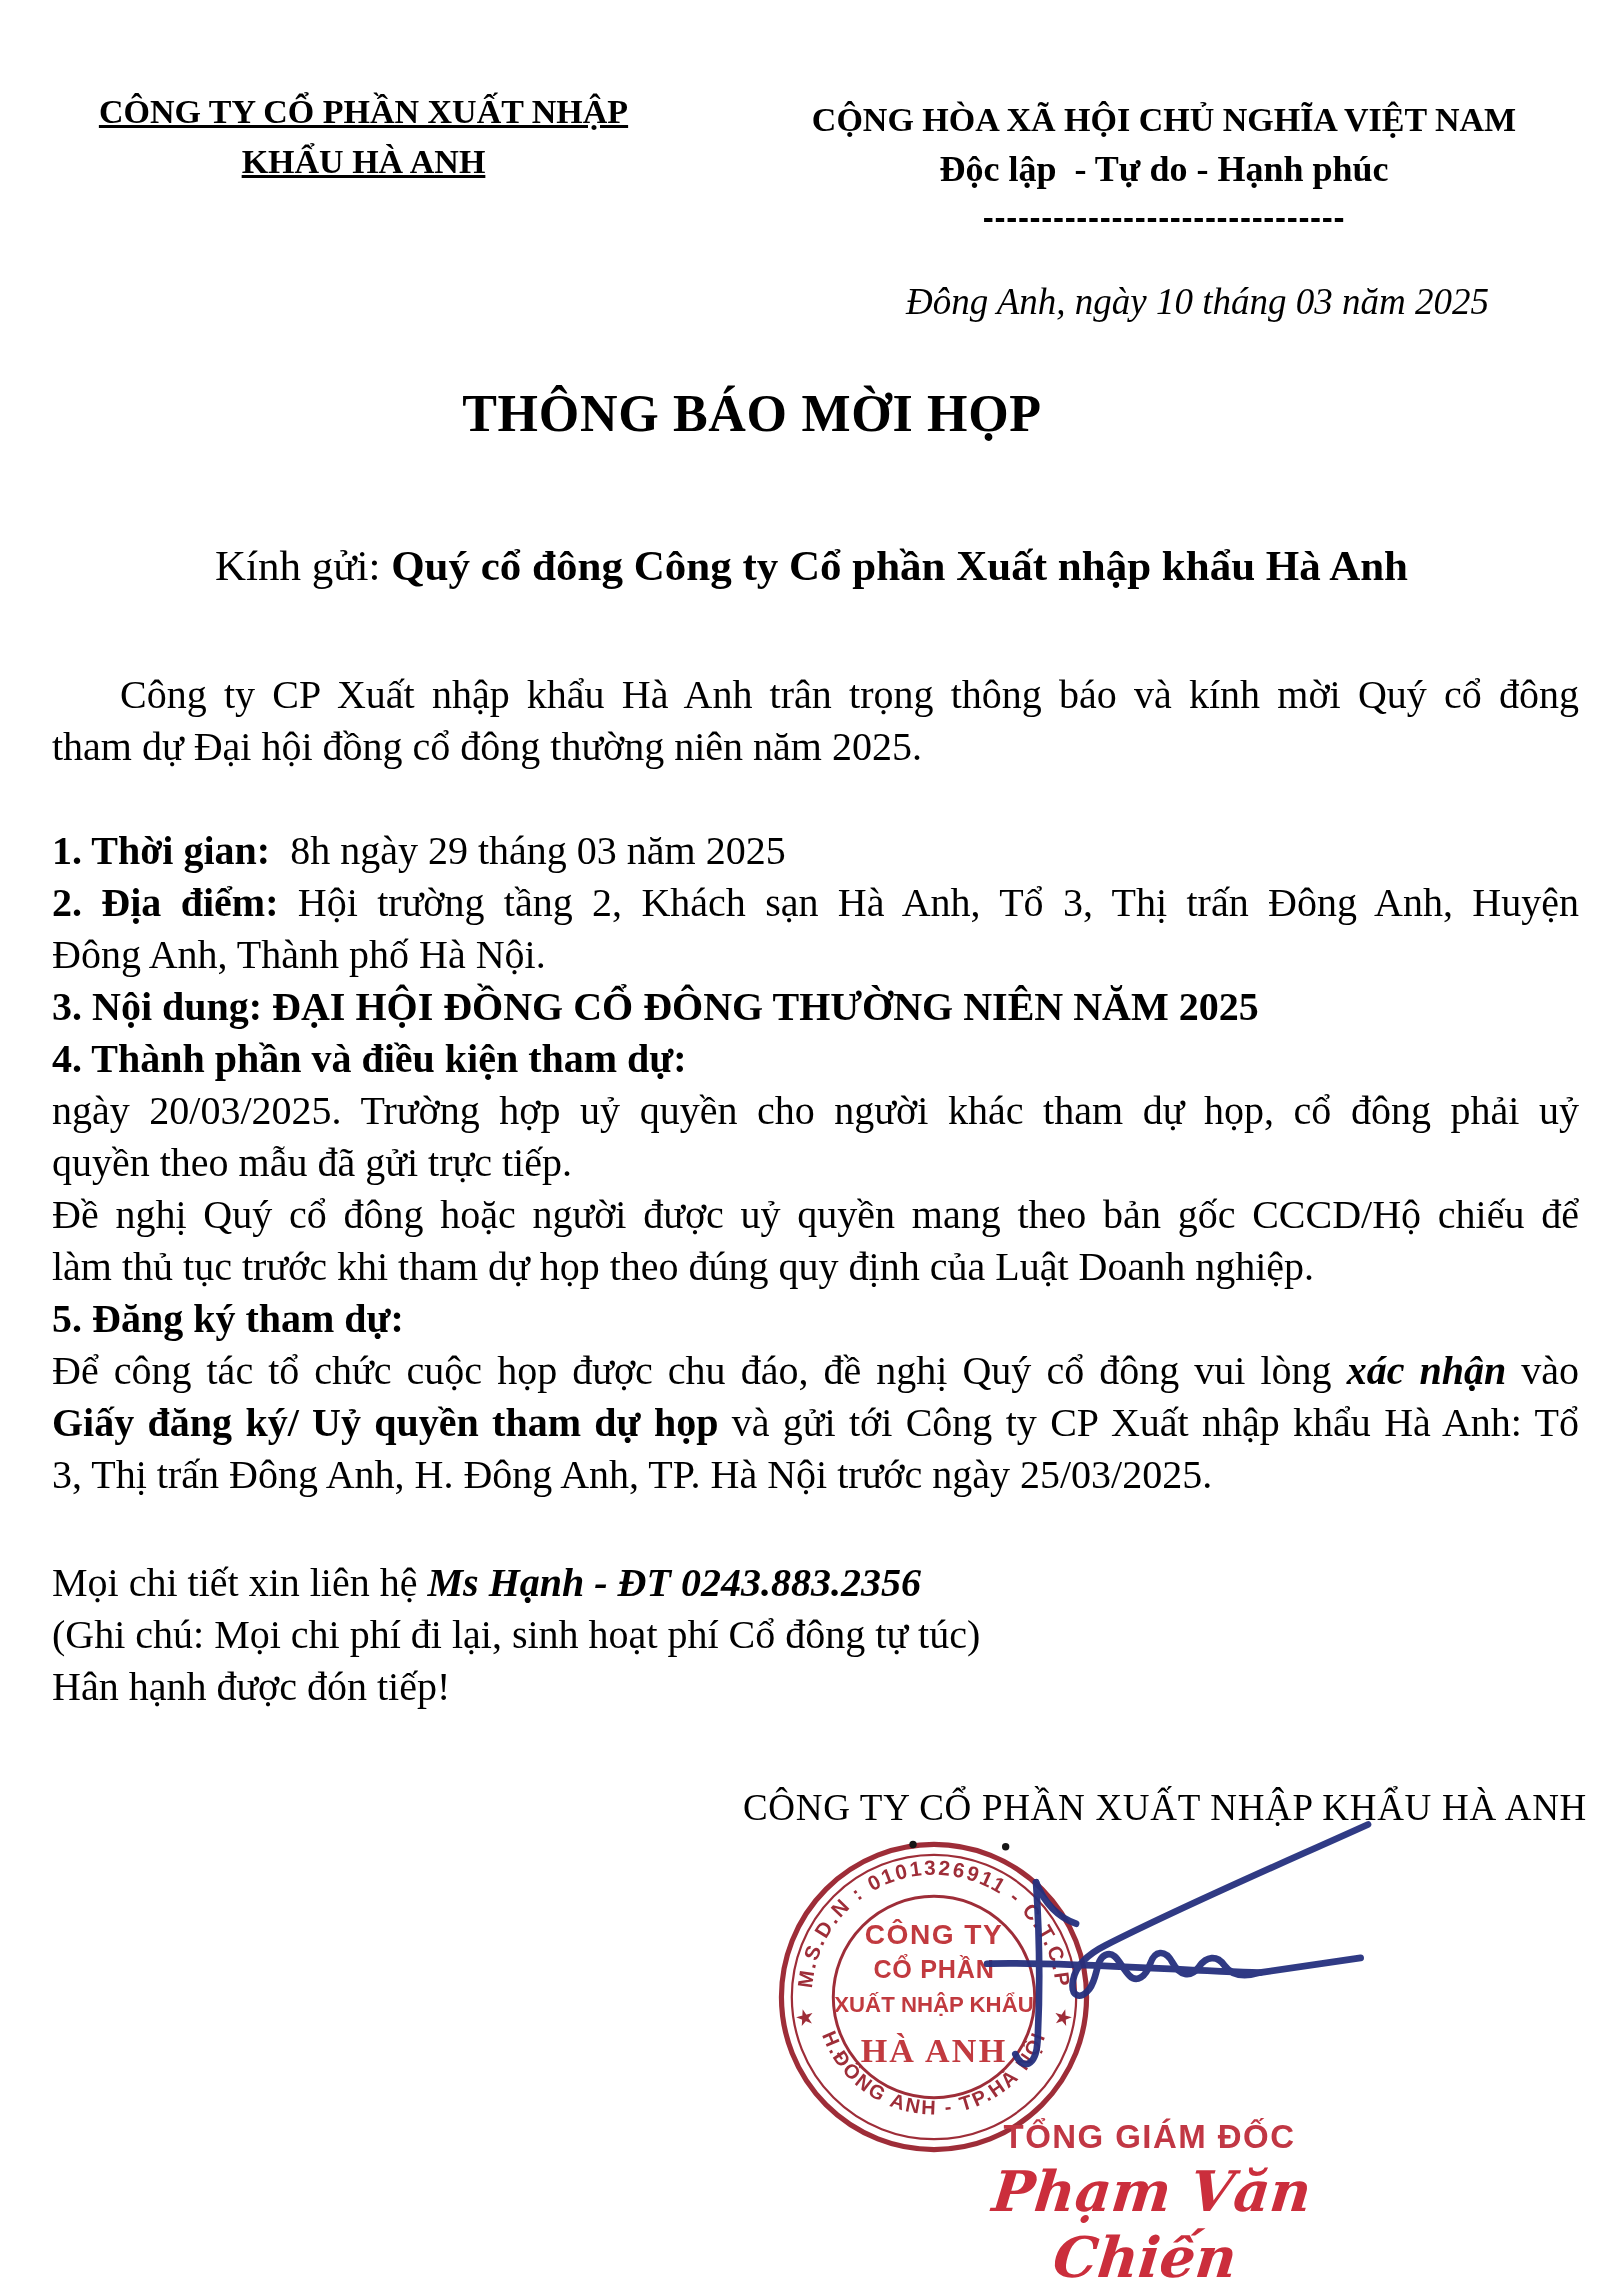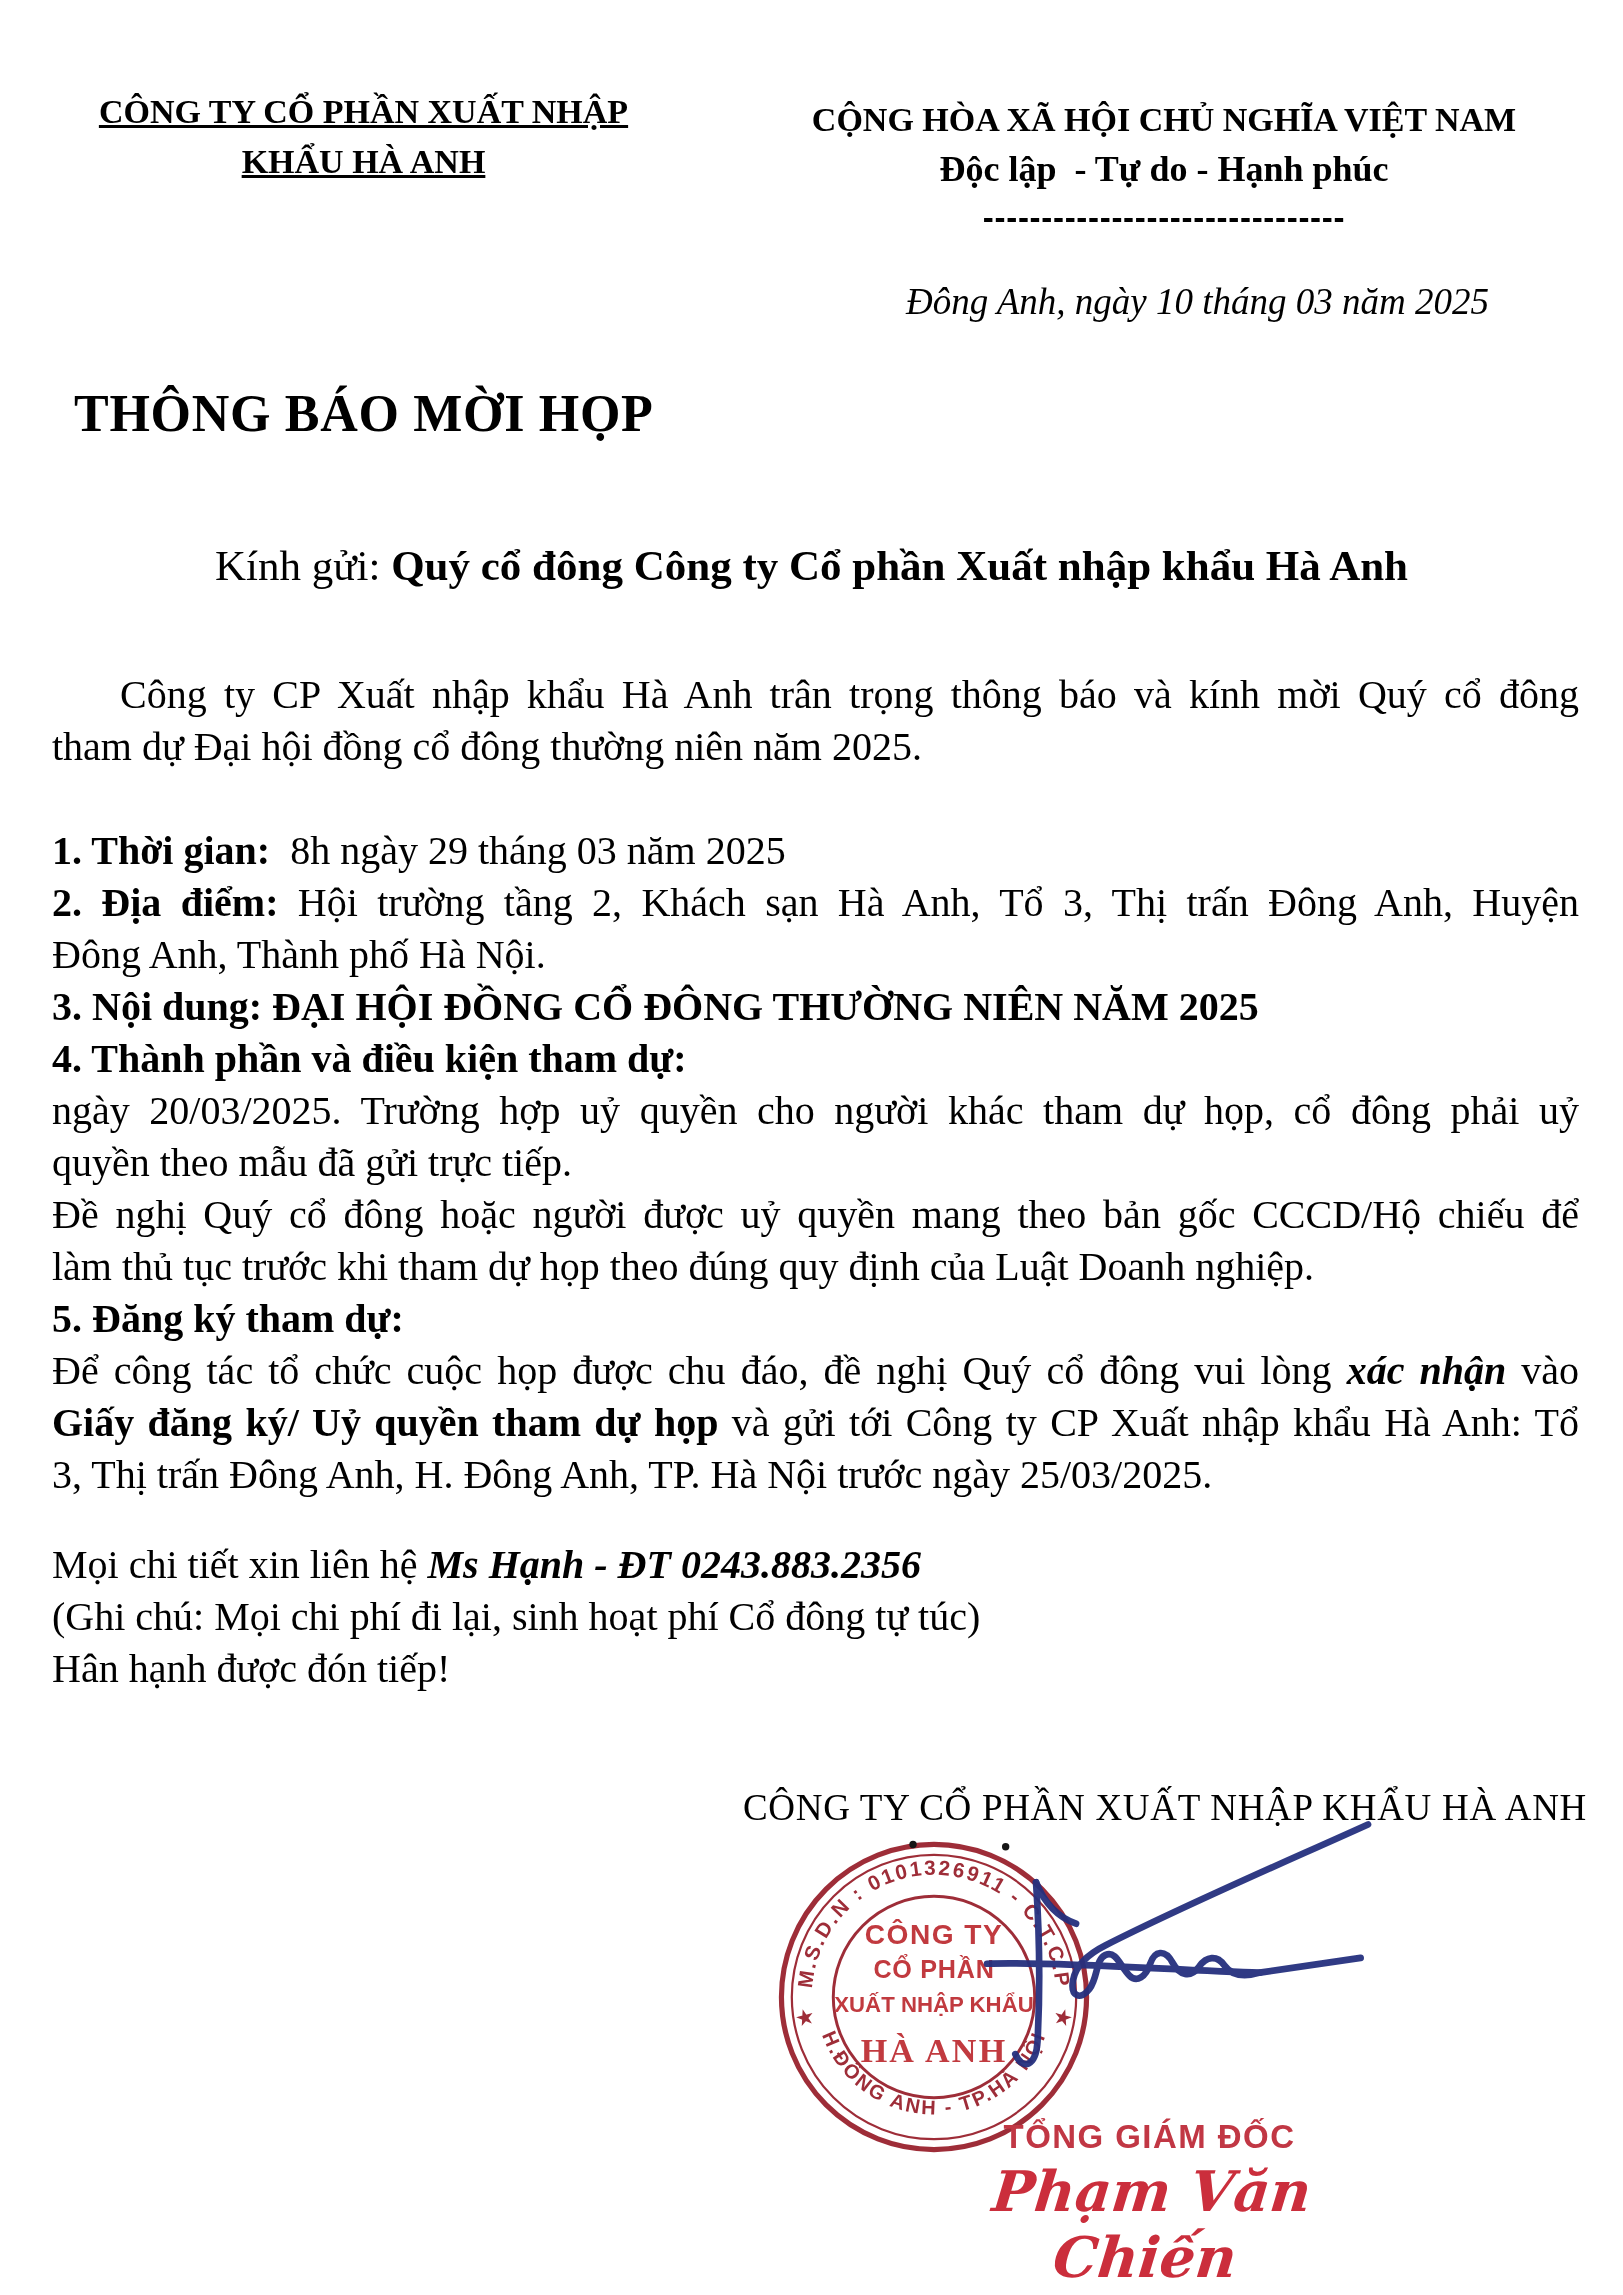--- a/index.html
+++ b/index.html
@@ -9,32 +9,32 @@
   
   .hdr-left{left:30px;top:87px;width:667px;text-align:center;font-weight:bold;
             font-size:34px;line-height:50px;text-decoration:underline;}
   .hdr-right{left:734px;top:87px;width:860px;text-align:center;font-weight:bold;margin-top:8px;}
   .hdr-right .nat{font-size:34px;line-height:50px;white-space:pre-wrap;}
   .hdr-right .motto{font-size:36px;line-height:49px;white-space:pre-wrap;}
   .hdr-right .divider{font-family:"Liberation Sans",sans-serif;font-weight:bold;
             font-size:33px;line-height:30px;letter-spacing:0.7px;margin-top:9px;}
   .dateline{left:812px;top:280px;width:771px;text-align:center;
             font-style:italic;font-size:37px;}
-  .title{left:74px;top:384px;width:1356px;font-weight:bold;
+  .title{left:74px;top:384px;width:1356px;text-align:center;font-weight:bold;
          font-size:52px;letter-spacing:0.7px;}
   .salutation{left:0;top:541px;width:1623px;text-align:center;font-size:43px;white-space:pre-wrap;}
   
   .bodyflow{left:52px;top:669px;width:1527px;font-size:40px;line-height:52px;}
   .line{white-space:pre-wrap;}
   .jl{text-align:justify;text-align-last:justify;}
   .intro .line:first-child{text-indent:68px;}
   .run-b{font-weight:bold;}
   .run-i{text-align:right;}
   .run-bi{font-weight:bold;font-style:italic;}
-  .mt-gap{margin-top:38px;}
+  .mt-gap{margin-top:56px;}
   .mt-para{margin-top:52px;}
   
   .sig-company{left:593px;top:1786px;width:994px;text-align:right;
                font-weight:normal;font-size:37px;letter-spacing:0.7px;}
   .stamp-wrap{left:777px;top:1840px;width:314px;height:314px;}
   .sig-role{left:927px;top:2117px;width:445px;text-align:center;
             font-family:"Liberation Sans",sans-serif;font-weight:bold;
             font-size:34px;letter-spacing:1.5px;transform:scaleX(.97);}
   .sig-name{left:889px;top:2158px;width:519px;text-align:center;
             font-family:"DejaVu Serif",serif;font-style:italic;font-weight:bold;

